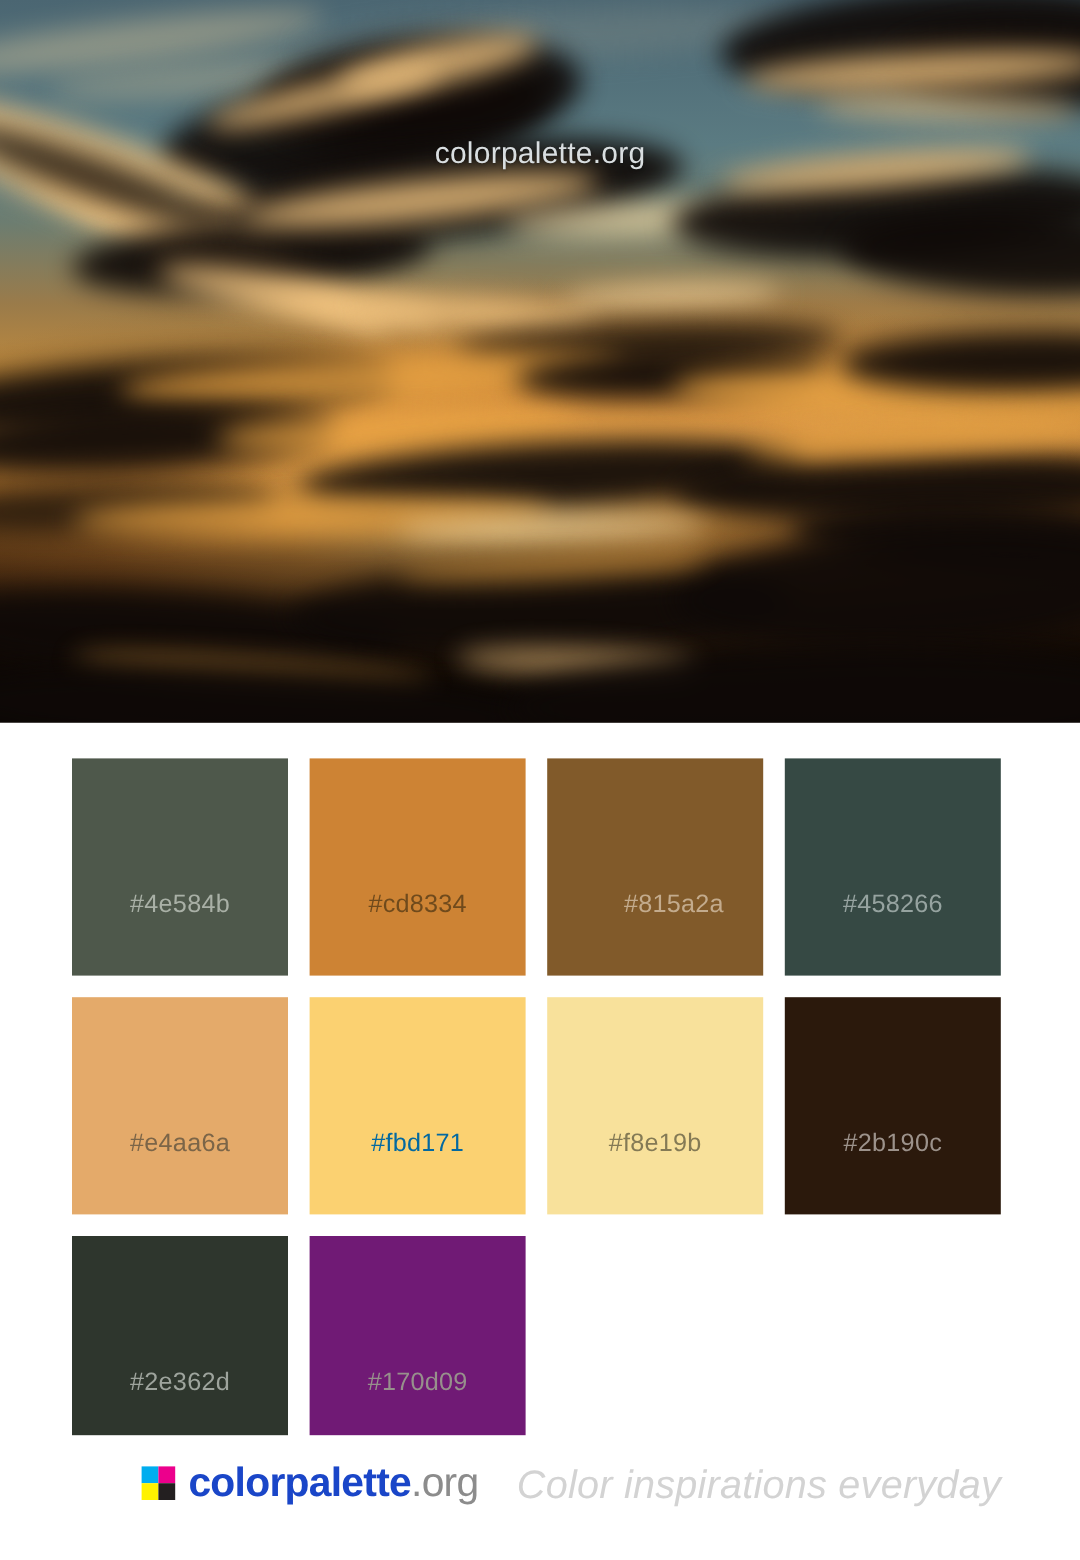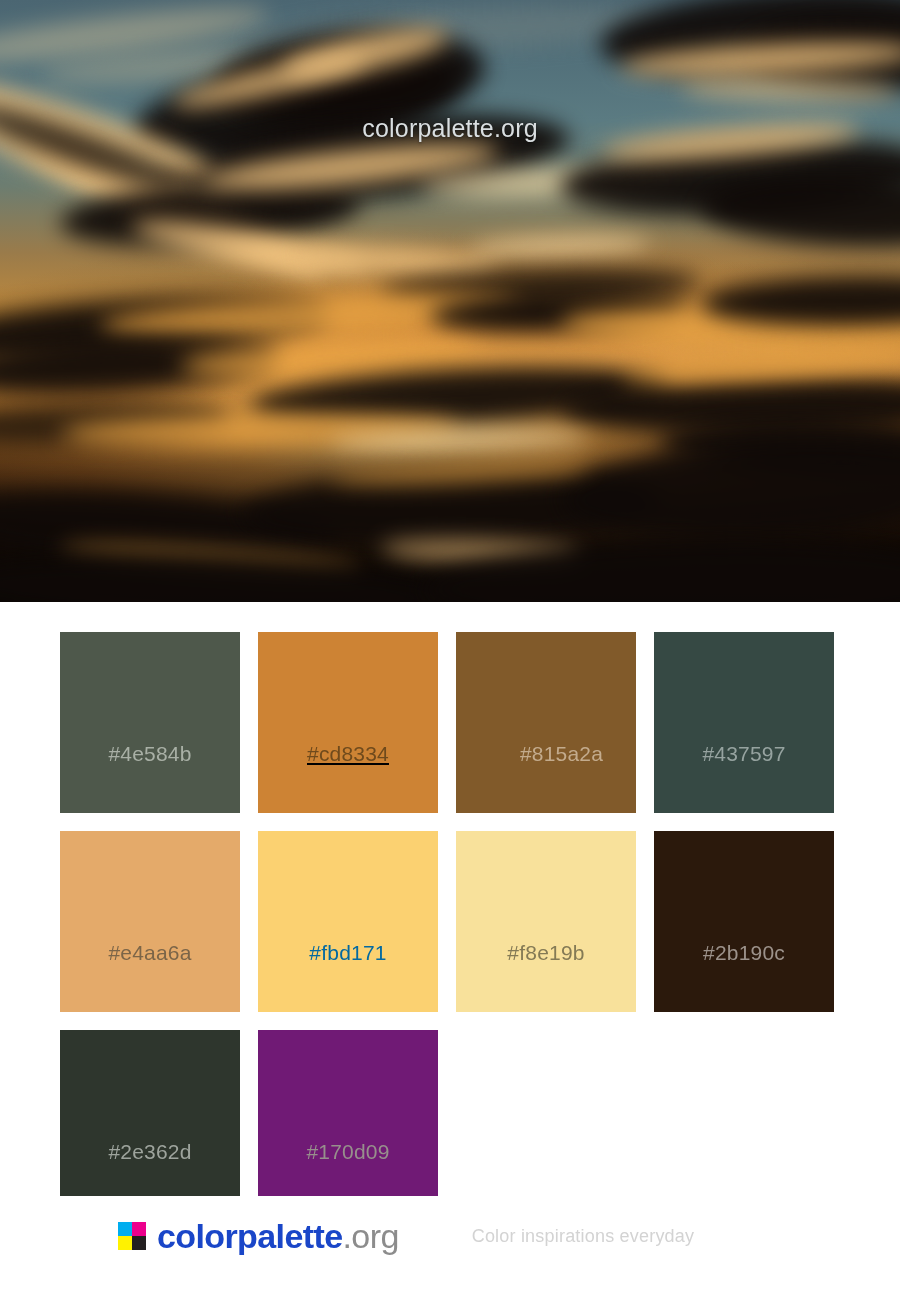--- a/index.html
+++ b/index.html
@@ -172,22 +172,23 @@
   }
   .brand-tld {
     font-size: 34px;
     font-weight: normal;
     color: #8c8c8c;
     letter-spacing: -0.6px;
     line-height: 1;
   }
 
   .tagline {
-    margin-left: 73px;
-    font-size: 18px;
+    margin-left: 32px;
+    font-size: 33px;
+    font-style: italic;
     color: #d3d3d3;
     letter-spacing: 0.2px;
     line-height: 1;
   }
 </style>
 </head>
 <body>
 
 <div class="page">
 
@@ -253,28 +254,28 @@
     <div class="cloud cl-dark" style="left:-60px; top:556px; width:520px; height:70px; transform:rotate(2deg);"></div>
     <div class="cloud cl-dark" style="left:420px; top:540px; width:560px; height:90px; transform:rotate(-1deg);"></div>
 
     <div class="watermark">colorpalette.org</div>
   </div>
 
   <div class="swatch-grid">
       <div class="swatch" style="background: rgb(78, 88, 75);">
         <span class="swatch-label" style="color: rgb(169, 176, 166);">#4e584b</span>
       </div>
-      <div class="swatch" style="background: rgb(205, 131, 52); text-decoration: underline;">
+      <div class="swatch" style="background: rgb(205, 131, 52);">
         <span class="swatch-label" style="color: rgb(111, 74, 28);">#cd8334</span>
       </div>
       <div class="swatch" style="background: rgb(129, 90, 42); padding-left: 31px;">
         <span class="swatch-label" style="color: rgb(195, 171, 141);">#815a2a</span>
       </div>
       <div class="swatch" style="background: rgb(54, 73, 68);">
-        <span class="swatch-label" style="color: rgb(150, 163, 160);">#437597</span>
+        <span class="swatch-label" style="color: rgb(150, 163, 160);">#458266</span>
       </div>
       <div class="swatch" style="background: rgb(228, 170, 106); align-items: flex-end;">
         <span class="swatch-label" style="color: rgb(123, 101, 72);">#e4aa6a</span>
       </div>
       <div class="swatch" style="background: rgb(251, 209, 113);">
         <span class="swatch-label" style="color: #0369a1;">#fbd171</span>
       </div>
       <div class="swatch" style="background: rgb(248, 225, 155);">
         <span class="swatch-label" style="color: rgb(132, 122, 85);">#f8e19b</span>
       </div>

